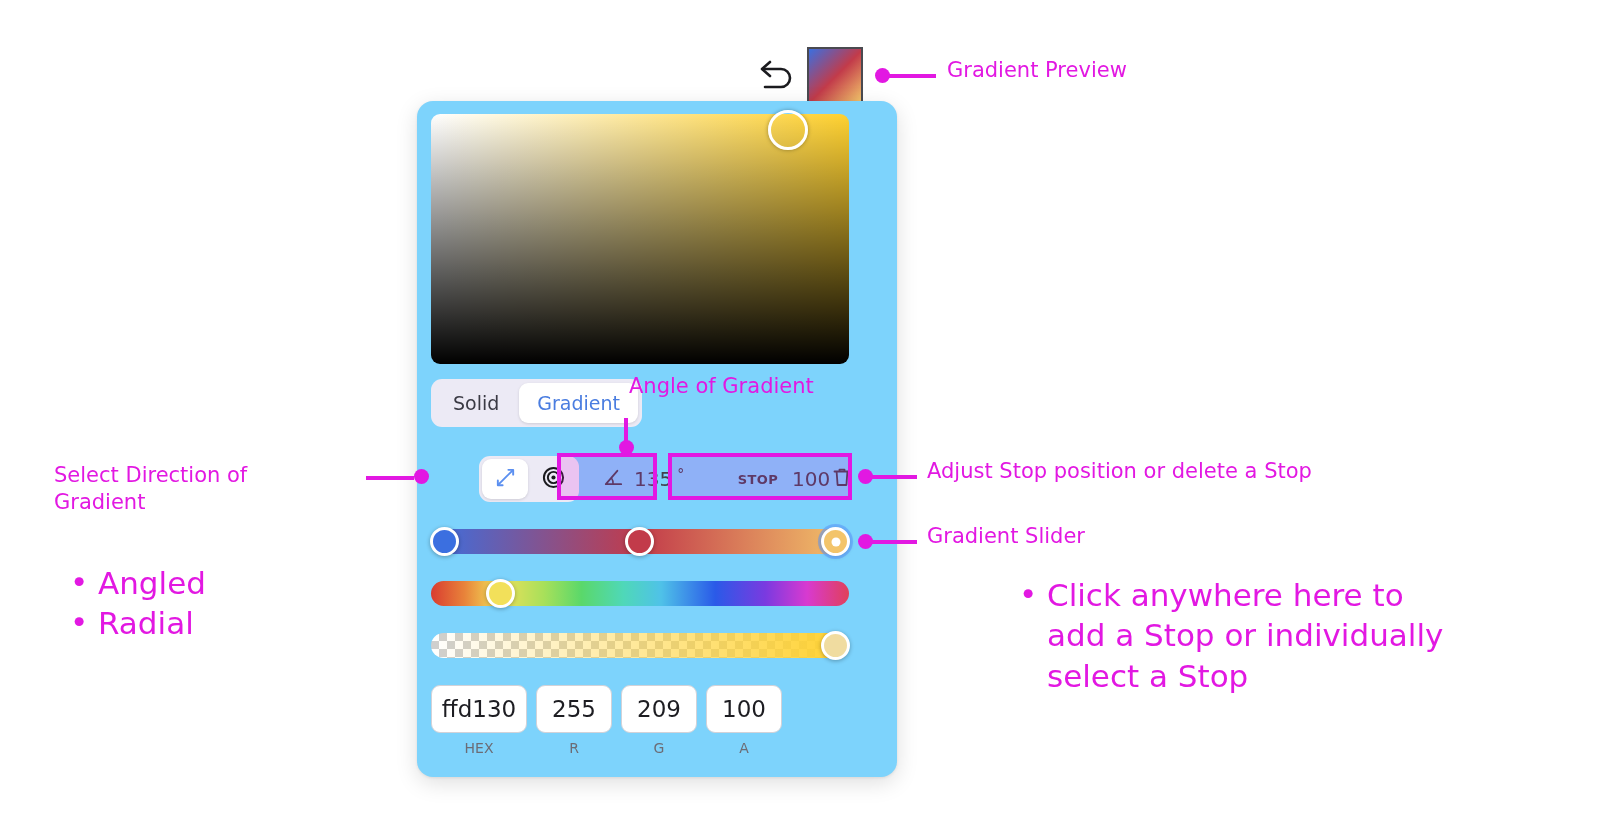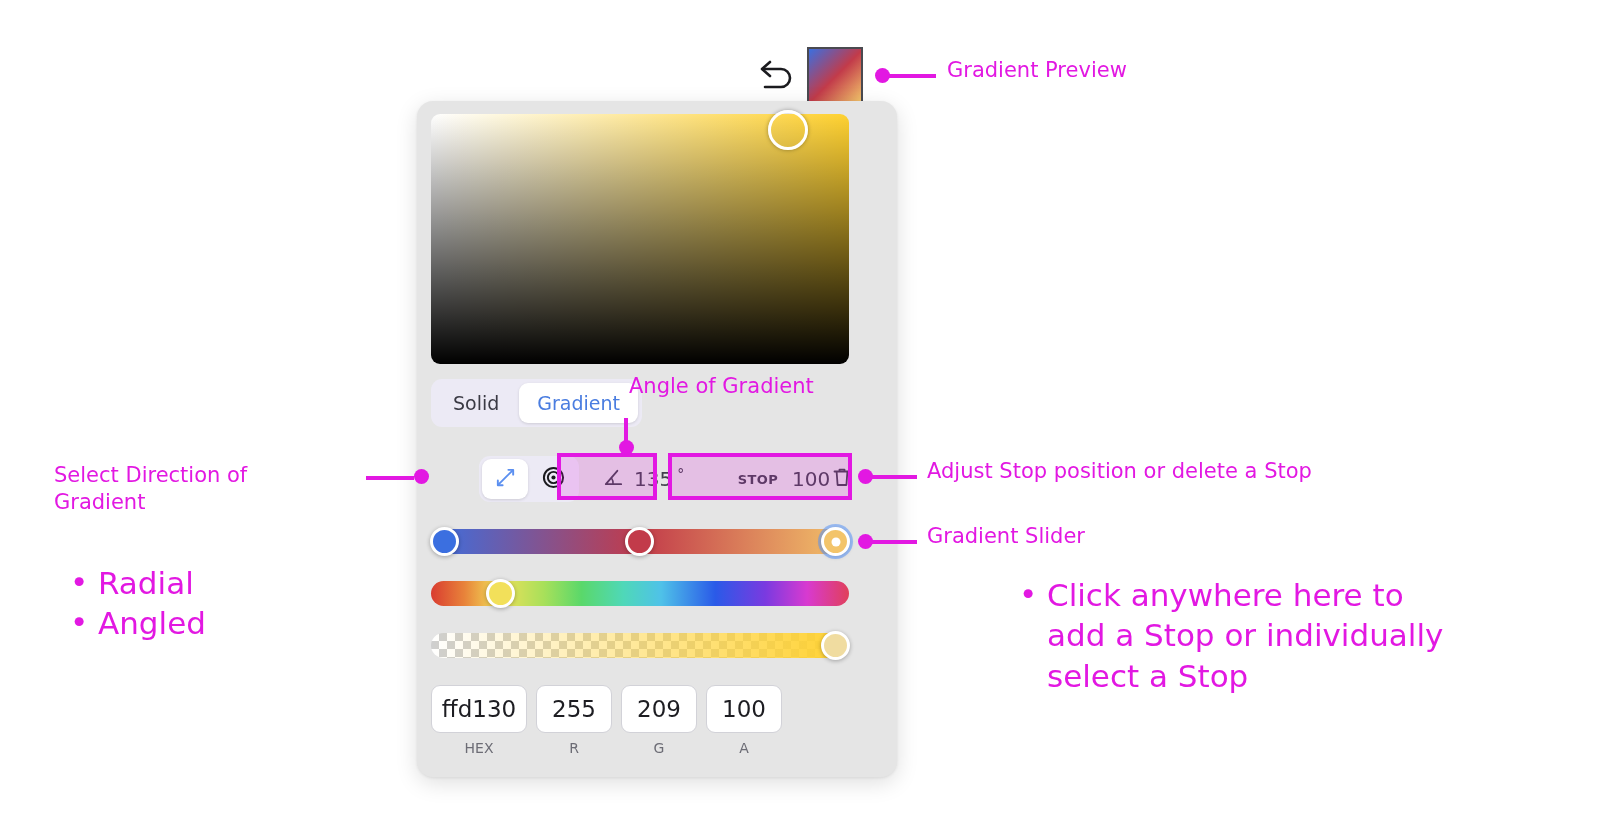--- a/index.html
+++ b/index.html
@@ -69,21 +69,21 @@
     font-size: 31px;
   }
 
   
   .panel {
     position: absolute;
     left: 417px;
     top: 101px;
     width: 480px;
     height: 676px;
-    background: #e5e5e5;
+    background: #7dd3fc;
     border-radius: 16px;
     box-shadow: 0 6px 22px rgba(0,0,0,0.13), 0 1px 3px rgba(0,0,0,0.08);
     box-sizing: border-box;
   }
 
   .sv-area {
     position: absolute;
     left: 14px;
     top: 13px;
     width: 418px;
@@ -409,22 +409,22 @@
 <div class="anno-box" style="left:557px; top:453px; width:100px; height:47px;"></div>
 <div class="anno-box" style="left:668px; top:453px; width:184px; height:47px;"></div>
 
 <div class="anno" style="left:629px; top:373px;">Angle of Gradient</div>
 <div class="anno-line-v" style="left:624px; top:418px; height:28px;"></div>
 <div class="anno-dot" style="left:618.5px; top:440px;"></div>
 
 <div class="anno" style="left:54px; top:462px; width:330px;">Select Direction of
 Gradient</div>
 <ul class="bullets" style="left:64px; top:563px;">
+  <li>Angled</li>
   <li>Radial</li>
-  <li>Angled</li>
 </ul>
 <div class="anno-line-h" style="left:366px; top:476px; width:48px;"></div>
 <div class="anno-dot" style="left:414px; top:469px;"></div>
 
 <div class="anno-dot" style="left:858px; top:469px;"></div>
 <div class="anno-line-h" style="left:872px; top:474.5px; width:45px;"></div>
 <div class="anno" style="left:927px; top:458px;">Adjust Stop position or delete a Stop</div>
 
 <div class="anno-dot" style="left:858px; top:534px;"></div>
 <div class="anno-line-h" style="left:872px; top:539.5px; width:45px;"></div>

